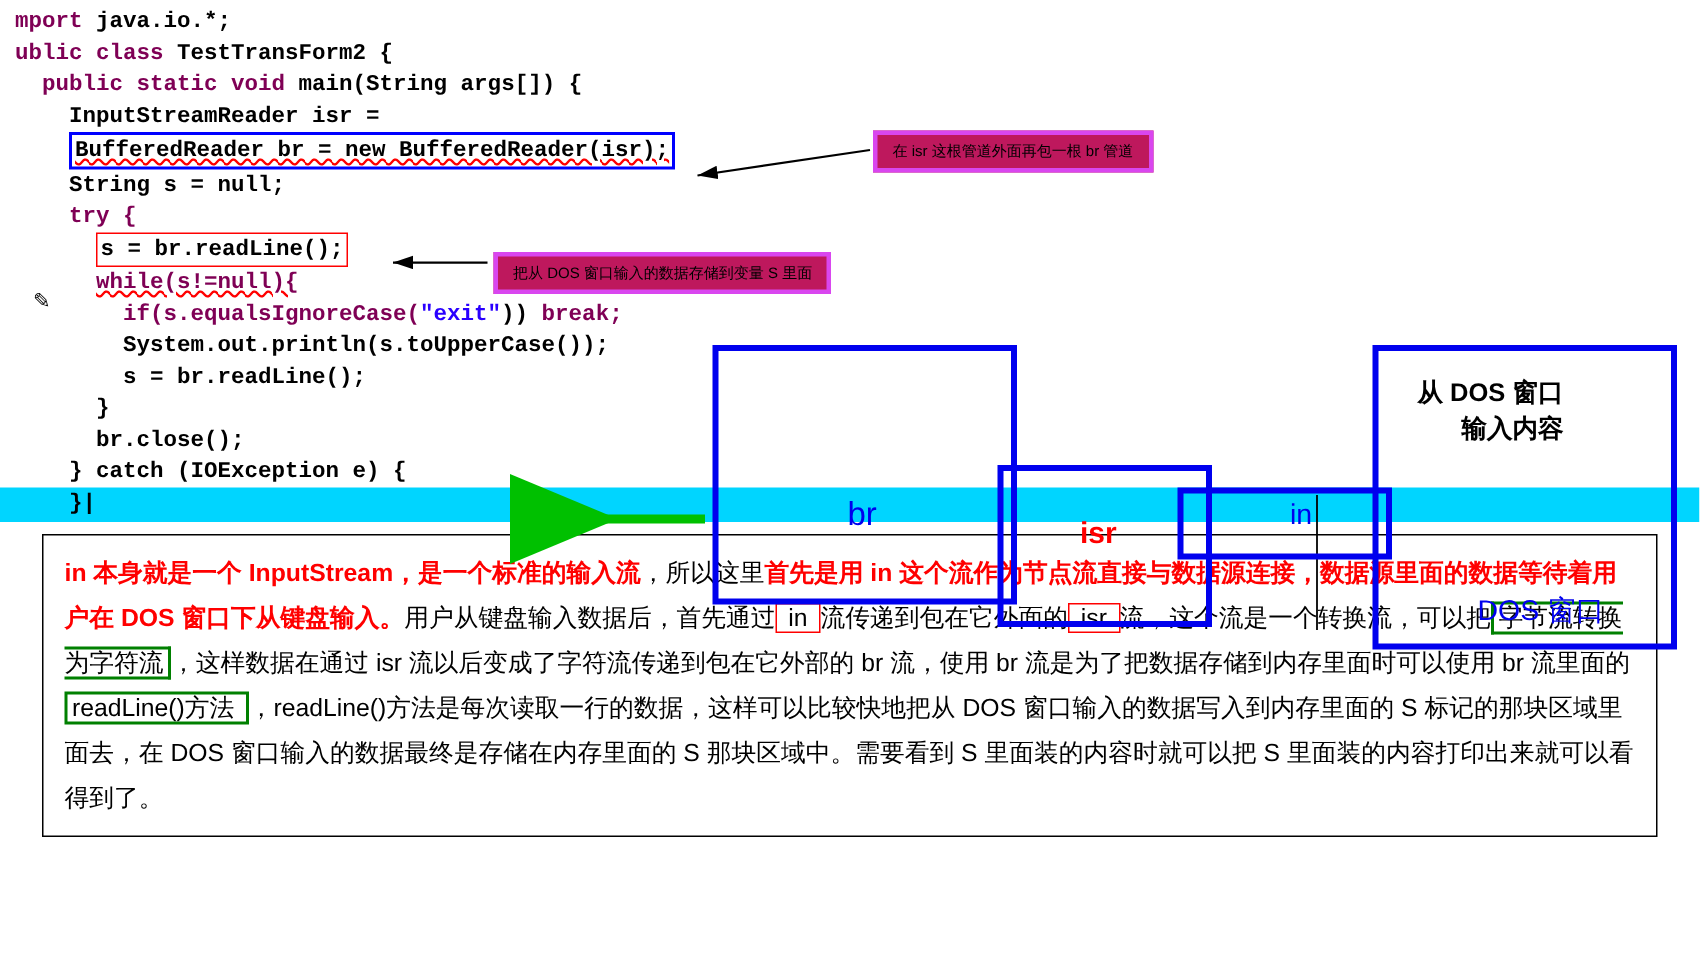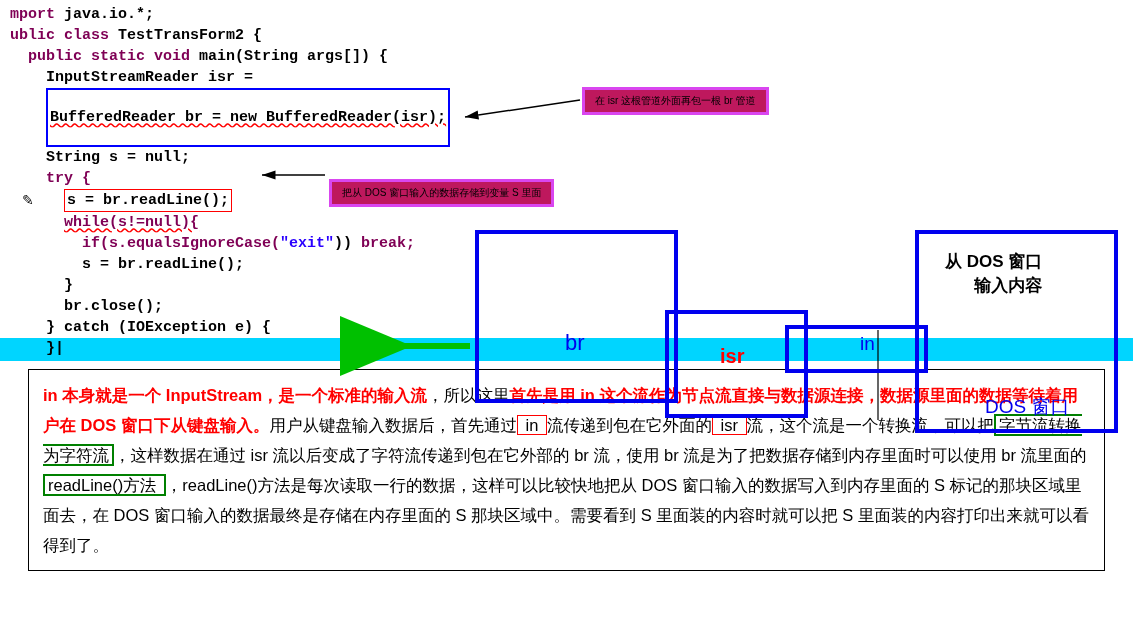--- a/index.html
+++ b/index.html
@@ -3,21 +3,21 @@
 <meta charset="utf-8">
 <style>
 body{margin:0;font-family:Arial,'Microsoft YaHei',sans-serif;font-size:14px;background:#fff;width:1133px;position:relative}
 .code-area{position:relative;padding:4px 0 0 10px;font-family:'Courier New',monospace;font-size:15px;font-weight:bold;line-height:21px}
 .code-line{white-space:pre}
 .kw{color:#7f0055}
 .str{color:#2a00ff}
 .nm{color:#000}
 .red-underline{text-decoration:underline;text-decoration-style:wavy;text-decoration-color:red}
 .red-box{border:1.5px solid red;display:inline-block;padding:0 2px}
-.blue-box-inline{border:2px solid #0000ff;display:inline-block;padding:17px 2px}
+.blue-box-inline{border:2px solid #0000ff;display:inline-block;padding:0 2px}
 .cursor-line{background:#00d5ff;display:block;height:23px;margin-left:-10px;padding-left:10px}
 .callout{position:absolute;background:#be185d;border:3px solid #d946ef;padding:4px 10px;font-family:Arial,'Microsoft YaHei';font-size:10px}
 .diagram{position:absolute}
 .diag-box{position:absolute;border:4px solid #0000ee;background:transparent}
 .diag-label{position:absolute;color:#ff0000;font-weight:bold;font-family:Arial}
 .diag-label-blue{position:absolute;color:#0000ee;font-weight:normal;font-family:Arial}
 .explain-box{margin:8px 28px;border:1.5px solid #000;padding:10px 14px;font-size:16.5px;line-height:30px;font-family:'Microsoft YaHei',Arial}
 .explain-box .r{color:#ff0000;font-weight:bold}
 .explain-box .ib{color:#000}
 .box-red-o{border:1.5px solid red;padding:0 3px}
@@ -31,31 +31,32 @@
   <div class="code-line"><span class="kw">mport </span><span class="nm">java.io.*</span><span>;</span></div>
   <div class="code-line"><span class="kw">ublic </span><span class="kw">class </span><span class="nm">TestTransForm2 {</span></div>
   <div class="code-line"><span class="kw">  public static void </span><span class="nm">main</span><span>(</span><span class="nm">String</span><span class="nm"> args[]) {</span></div>
   <div class="code-line"><span class="nm">    InputStreamReader isr =</span></div>
   <div class="code-line">    <span class="blue-box-inline"><span class="red-underline" style="color:#000">BufferedReader br = new BufferedReader(isr);</span></span></div>
   <div class="code-line"><span class="nm">    String s = null;</span></div>
   <div class="code-line"><span class="kw">    try {</span></div>
   <div class="code-line">      <span class="red-box"><span class="nm">s = br.readLine();</span></span></div>
   <div class="code-line">      <span class="kw red-underline">while(s!=null){</span></div>
   <div class="code-line"><span class="kw">        if(s.equalsIgnoreCase(</span><span class="str">"exit"</span><span>)) </span><span class="kw">break;</span></div>
+  <div class="code-line"><span class="nm">        System.out.println(s.toUpperCase());</span></div>
   <div class="code-line"><span class="nm">        s = br.readLine();</span></div>
   <div class="code-line"><span class="nm">      }</span></div>
   <div class="code-line"><span class="nm">      br.close();</span></div>
   <div class="code-line"><span>    } catch (IOException e) {</span></div>
   <span class="cursor-line code-line"><span>    }|</span></span>
 </div>
 
 <div class="pencil">✎</div>
 
 <div class="callout" style="left:582px;top:87px"><span>在 isr 这根管道外面再包一根 br 管道</span></div>
-<div class="callout" style="left:329px;top:179px"><span>把从 DOS 窗口输入的数据存储到变量 S 里面</span></div>
+<div class="callout" style="left:329px;top:168px"><span>把从 DOS 窗口输入的数据存储到变量 S 里面</span></div>
 
 <svg style="position:absolute;left:0;top:0;width:1133px;height:420px;pointer-events:none">
   <defs>
     <marker id="ah" markerWidth="10" markerHeight="10" refX="9" refY="3" orient="auto">
         <path d="M0,0 L9,3 L0,6 Z" fill="#000"></path>
       </marker>
     <marker id="ag" markerWidth="14" markerHeight="14" refX="2" refY="5" orient="auto">
         <path d="M12,0 L0,5 L12,10 Z" fill="#00c000"></path>
       </marker>
   </defs>

